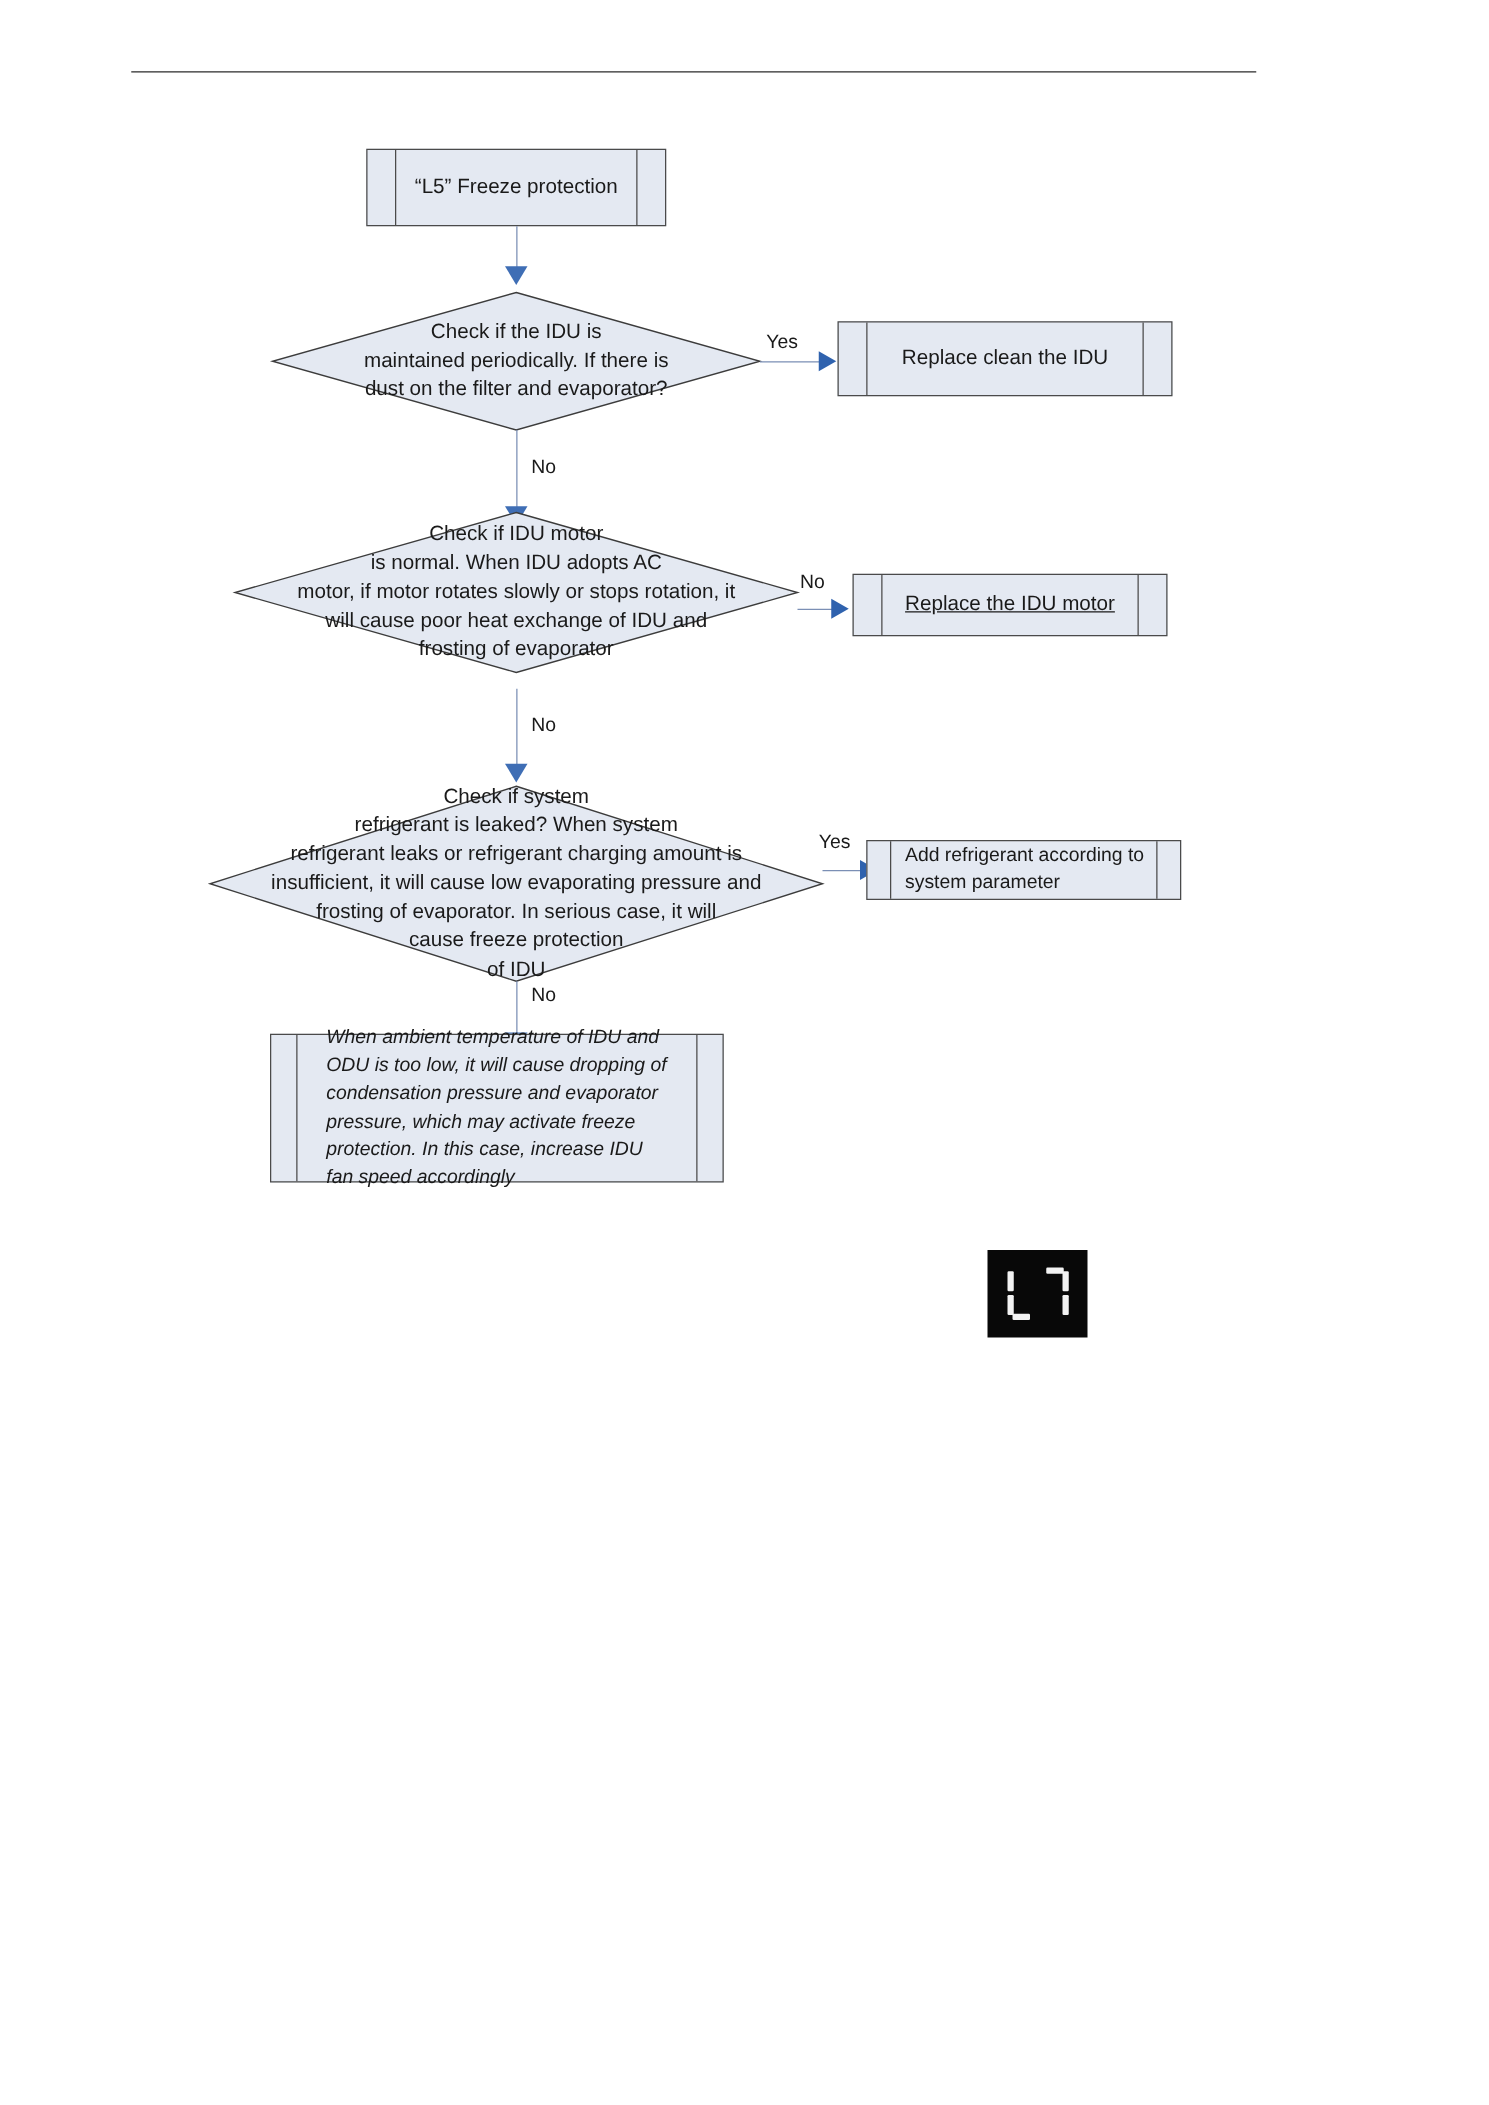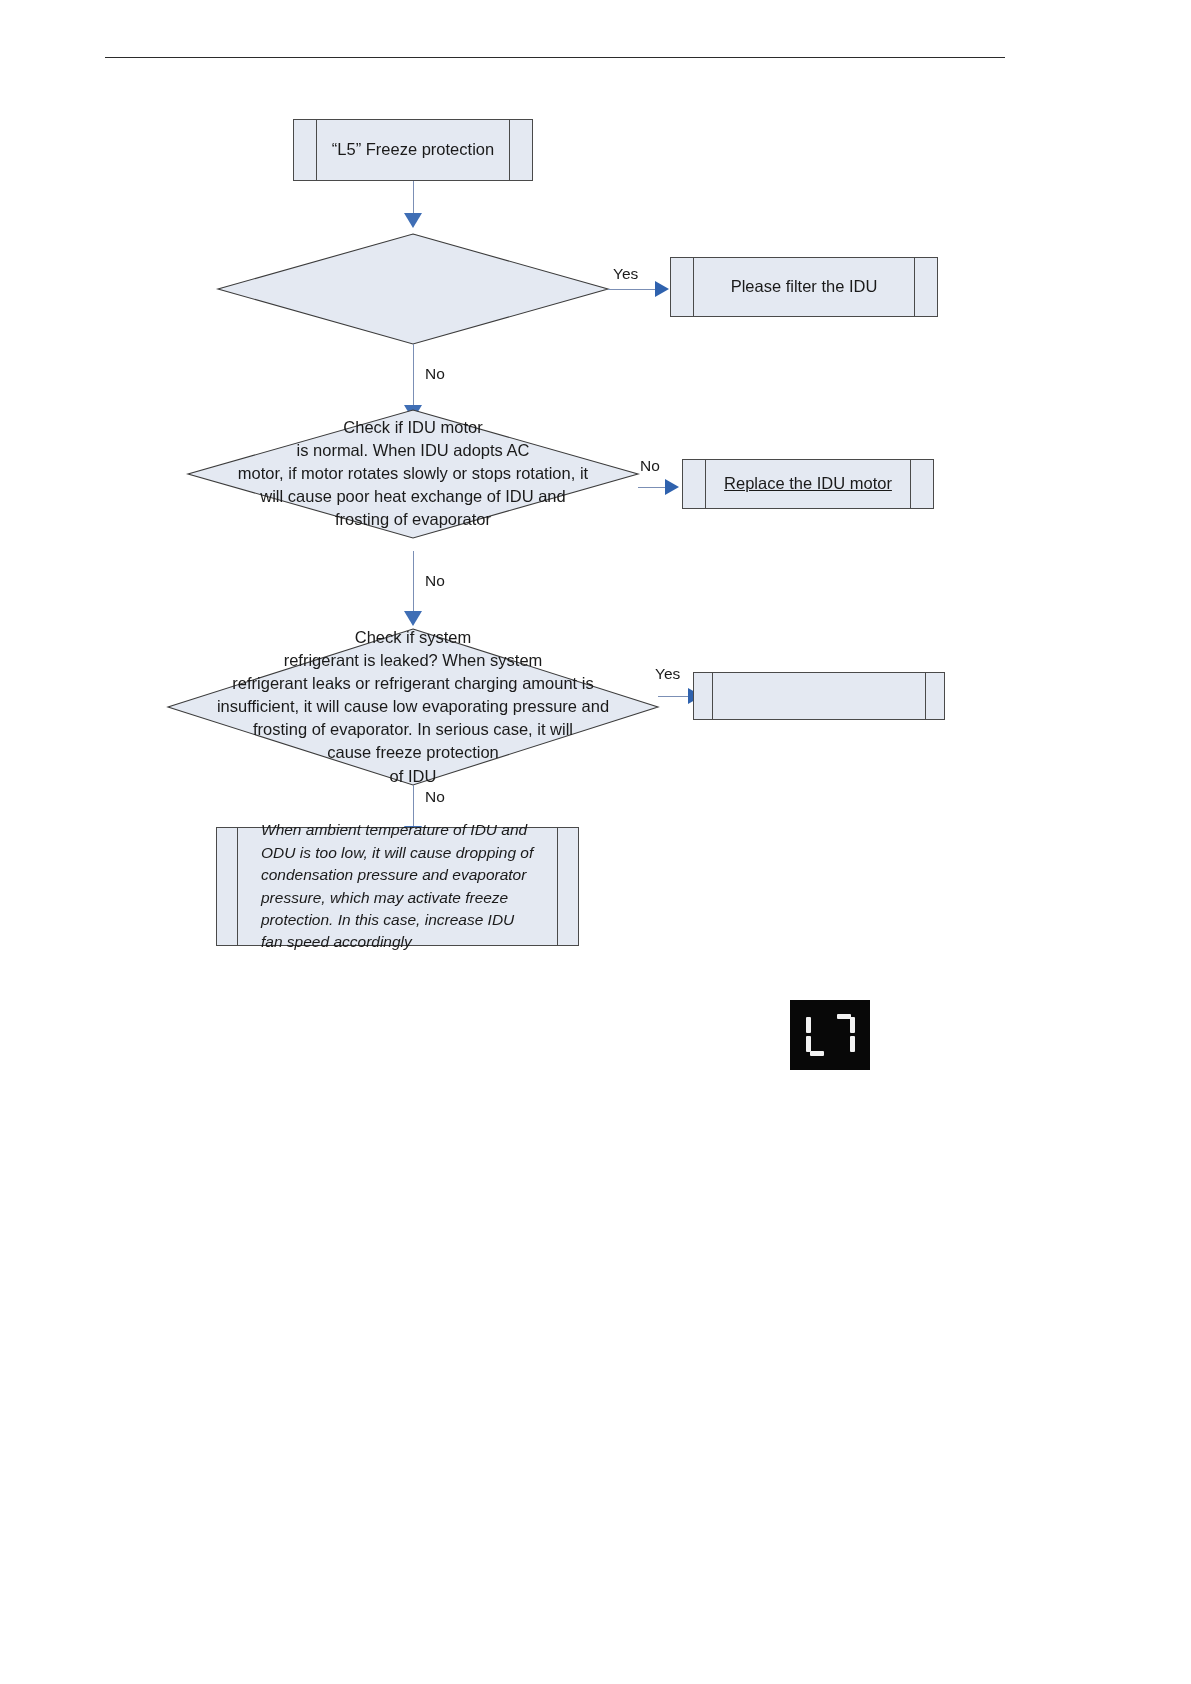--- a/index.html
+++ b/index.html
@@ -162,30 +162,33 @@
   <span class="proc-text">“L5” Freeze protection</span>
 </div>
 
 <div class="conn-v" style="left:413px; top:181px; height:35px;"></div>
 <div class="arrow-down" style="left:404px; top:213px;"></div>
 
 <div class="node decision" style="left:218px; top:234px; width:390px; height:110px;">
   <svg width="390" height="110" viewBox="0 0 390 110">
     <polygon points="195,0 390,55 195,110 0,55" fill="#e4e9f2" stroke="#3c3c3c" stroke-width="1.1"></polygon>
   </svg>
+  <div class="dec-text">Check if the IDU is
+maintained periodically. If there is
+dust on the filter and evaporator?</div>
 </div>
 
 <div class="conn-h" style="left:608px; top:289px; width:49px;"></div>
 <div class="arrow-right" style="left:655px; top:281px;"></div>
 <div class="edge-label" style="left:613px; top:266px;">Yes</div>
 
 <div class="node proc" style="left:670px; top:257px; width:268px; height:60px;">
   <span class="bar-l"></span>
   <span class="bar-r"></span>
-  <span class="proc-text">Please filter the IDU</span>
+  <span class="proc-text">Replace clean the IDU</span>
 </div>
 
 <div class="conn-v" style="left:413px; top:344px; height:64px;"></div>
 <div class="arrow-down" style="left:404px; top:405px;"></div>
 <div class="edge-label" style="left:425px; top:366px;">No</div>
 
 <div class="node decision" style="left:188px; top:410px; width:450px; height:128px;">
   <svg width="450" height="128" viewBox="0 0 450 128">
     <polygon points="225,0 450,64 225,128 0,64" fill="#e4e9f2" stroke="#3c3c3c" stroke-width="1.1"></polygon>
   </svg>
@@ -223,20 +226,22 @@
 of IDU</div>
 </div>
 
 <div class="conn-h" style="left:658px; top:696px; width:33px;"></div>
 <div class="arrow-right" style="left:688px; top:688px;"></div>
 <div class="edge-label" style="left:655px; top:666px;">Yes</div>
 
 <div class="node proc left-align" style="left:693px; top:672px; width:252px; height:48px;">
   <span class="bar-l" style="left:18px;"></span>
   <span class="bar-r" style="right:18px;"></span>
+  <span class="proc-text" style="font-size:15.5px; line-height:1.35; padding-left:30px;">Add refrigerant according to
+system parameter</span>
 </div>
 
 <div class="conn-v" style="left:413px; top:785px; height:44px;"></div>
 <div class="arrow-down" style="left:404px; top:826px;"></div>
 <div class="edge-label" style="left:425px; top:789px;">No</div>
 
 <div class="node proc left-align" style="left:216px; top:827px; width:363px; height:119px;font-style:italic;">
   <span class="bar-l" style="left:20px;"></span>
   <span class="bar-r" style="right:20px;"></span>
   <span class="proc-text" style="font-size:15.5px; line-height:1.45; padding-left:44px;">When ambient temperature of IDU and

